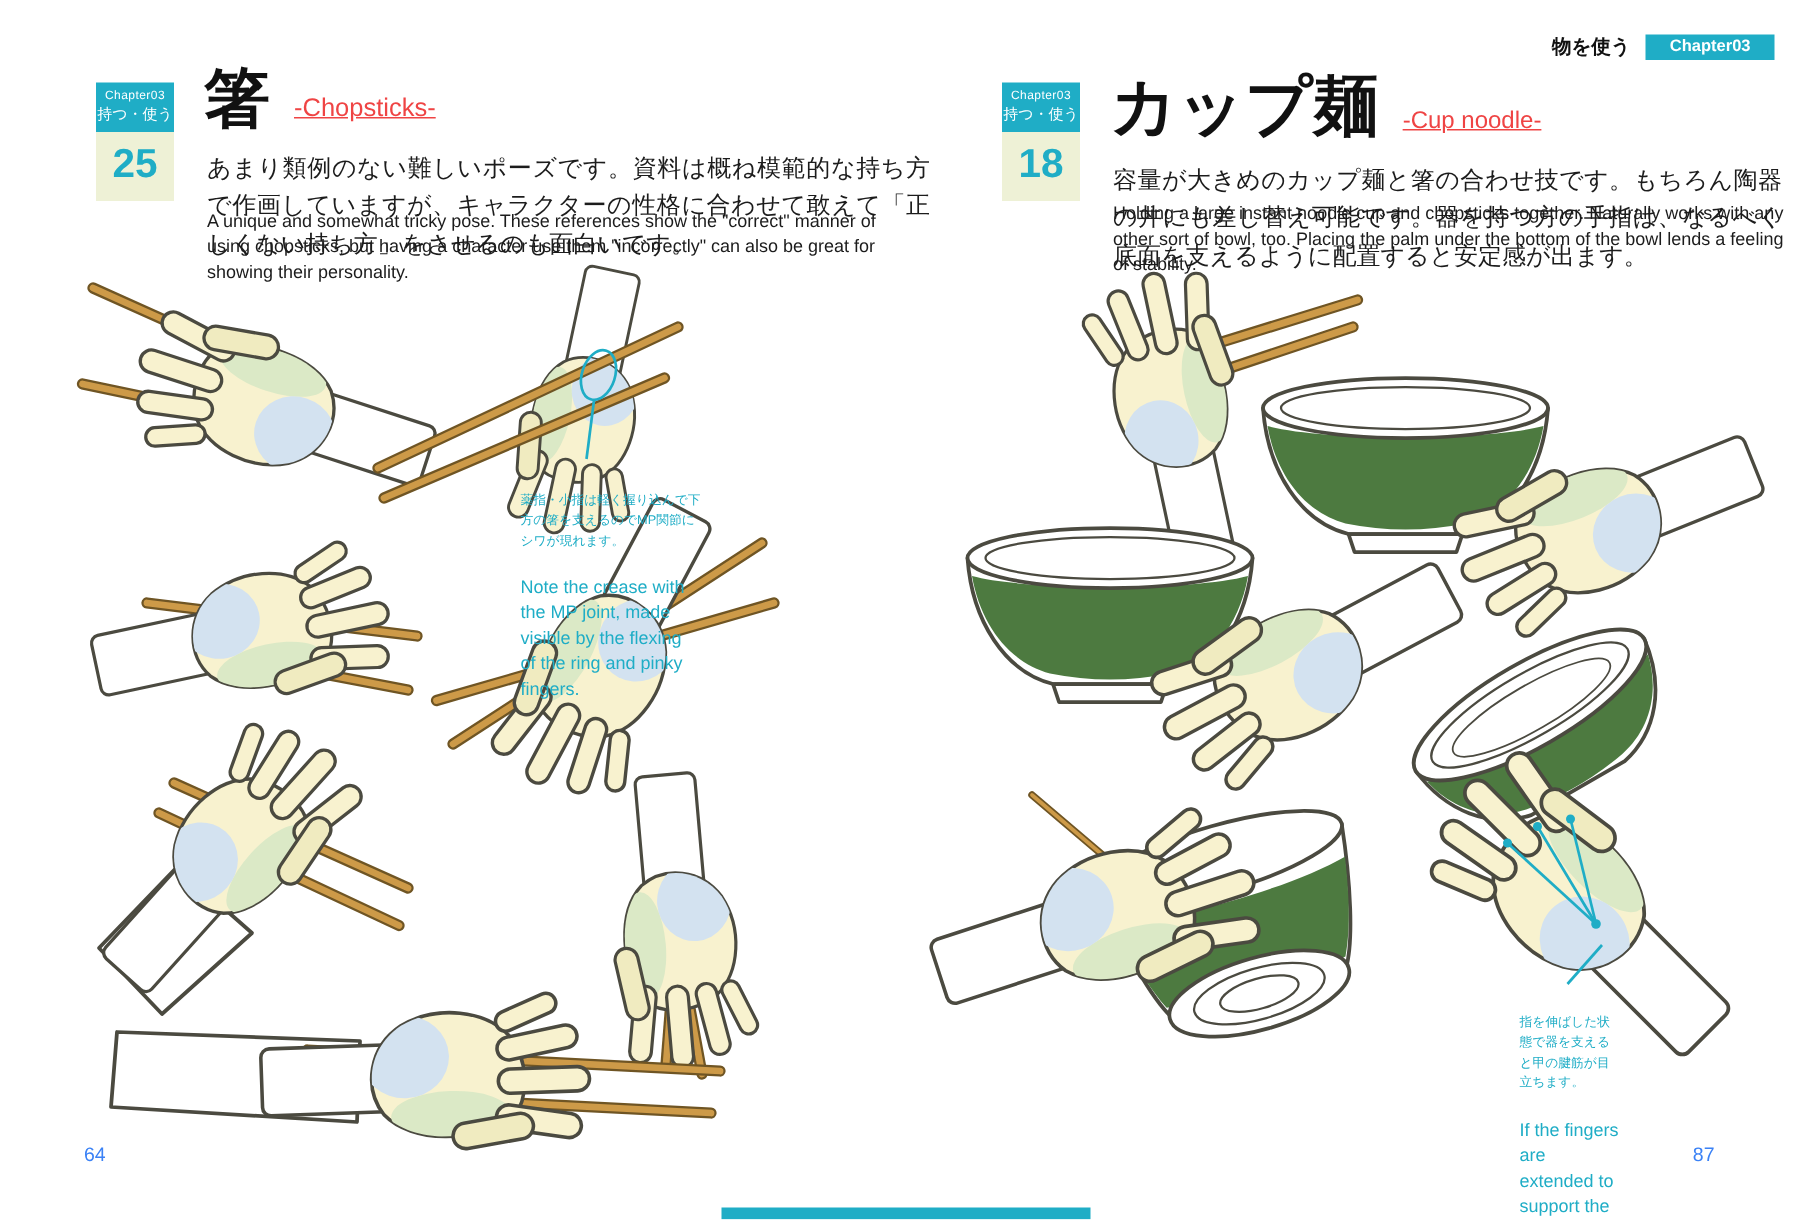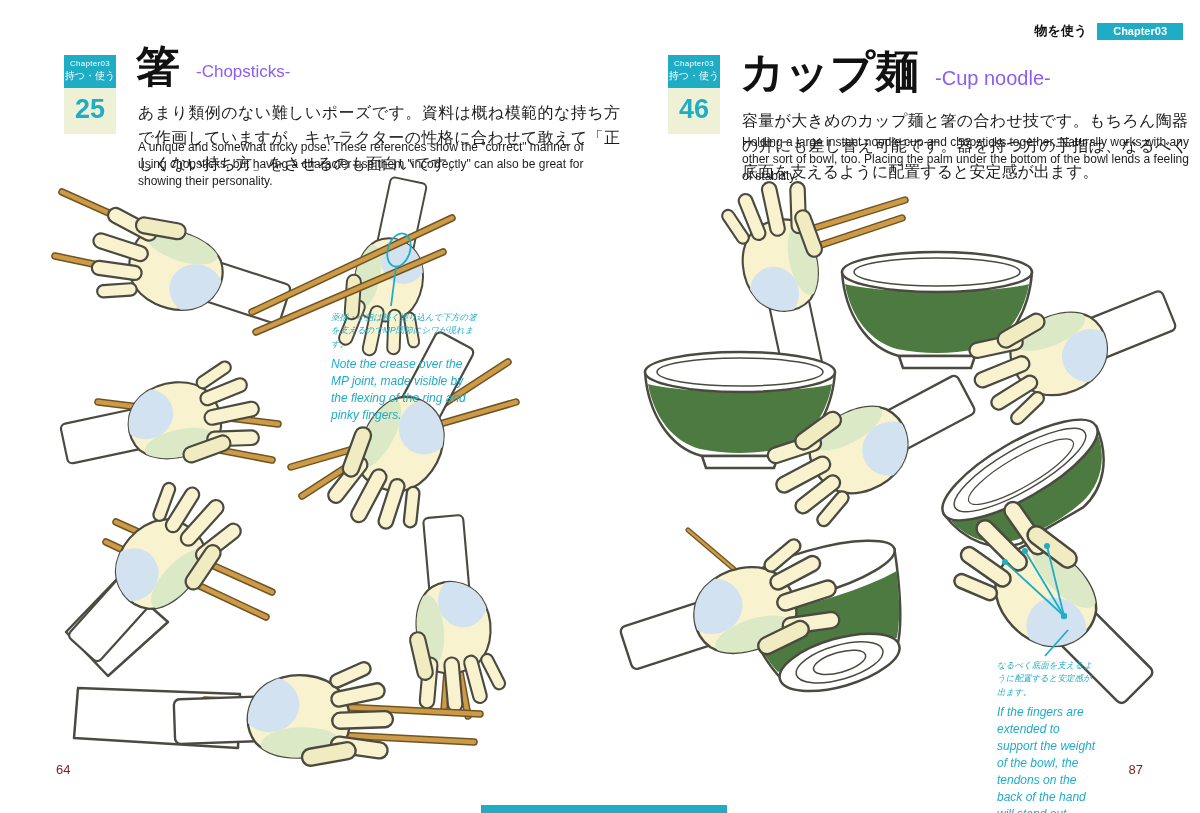--- a/index.html
+++ b/index.html
@@ -20,38 +20,38 @@
   .badge-top{background:var(--accent);color:#fff;text-align:center;padding:4px 0 5px;}
   .badge-chapter{display:block;font-size:8px;letter-spacing:.3px;}
   .badge-label{display:block;font-size:10px;font-weight:normal;margin-top:1px;}
   .badge-num{background:var(--accent-soft);color:var(--accent);font-size:27px;font-weight:bold;text-align:center;padding:6px 0 9px;}
 
   .title-row{position:absolute;display:flex;align-items:flex-end;gap:16px;}
   .title-left{left:136px;top:44px;}
   .title-right{left:740px;top:50px;}
   .title-jp{margin:0;font-size:44px;line-height:1;font-weight:bold;color:#111;}
   .title-right .title-jp{font-size:44px;}
-  .title-en{font-size:17px;color:#8b5cf6;padding-bottom:6px;}
-  .title-right .title-en{font-size:20px;padding-bottom:4px;}
+  .title-en{font-size:17px;color:#ef4444;padding-bottom:6px;text-decoration:underline;}
+  .title-right .title-en{font-size:16px;padding-bottom:4px;}
 
   .body{position:absolute;margin:0;color:#1c1c1c;}
   .jp{font-size:16px;line-height:1.58;text-align:justify;}
   .en{font-size:12px;line-height:1.42;}
   .body-jp-left{left:138px;top:100px;width:482px;}
   .body-en-left{left:138px;top:139px;width:470px;}
   .body-jp-right{left:742px;top:96px;width:446px;margin-top:12px;}
   .body-en-right{left:742px;top:134px;width:460px;}
 
   .annotation{position:absolute;color:var(--accent);font-size:9px;line-height:1.38;}
-  .annotation p{margin:0;font-style:italic;}
+  .annotation p{margin:16px;}
   .annotation p.jp{margin-bottom:5px;font-size:8.5px;text-align:left;}
   .ann-left{left:331px;top:311px;width:152px;}
   .ann-right{left:997px;top:659px;width:100px;}
 
-  .pagenum{position:absolute;top:762px;font-size:13px;color:#7f1d1d;}
+  .pagenum{position:absolute;top:762px;font-size:13px;color:#3b82f6;}
   .pn-left{left:56px;} .pn-right{right:48px;}
 
   .bottom-strip{position:absolute;left:481px;top:805px;width:246px;height:8px;background:var(--accent);}
 
   .art{position:absolute;top:170px;width:600px;height:620px;}
   .art-left{left:0;} .art-right{left:600px;}
 
   
   .o{stroke:var(--outline);stroke-width:2.5;stroke-linejoin:round;stroke-linecap:round;}
   .white{fill:#fff;}
@@ -184,33 +184,33 @@
         <line class="stk-o" x1="205" y1="530" x2="480" y2="544"></line>
           <line class="stk-i" x1="205" y1="530" x2="480" y2="544"></line>
         <line class="stk-o" x1="200" y1="558" x2="474" y2="572"></line>
           <line class="stk-i" x1="200" y1="558" x2="474" y2="572"></line>
         <use href="#hand" transform="translate(296,548) rotate(178) scale(0.95)"></use>
       </g>
     </svg>
 
     <div class="annotation ann-left">
       <p class="jp">薬指・小指は軽く握り込んで下方の箸を支えるのでMP関節にシワが現れます。</p>
-      <p class="en">Note the crease over the MP joint, made visible by the flexing of the ring and pinky fingers.</p>
+      <p class="en">Note the crease with the MP joint, made visible by the flexing of the ring and pinky fingers.</p>
     </div>
 
     <div class="pagenum pn-left">64</div>
   </section>
 
   <section>
     <div class="badge badge-right">
       <div class="badge-top">
         <span class="badge-chapter">Chapter03</span>
         <span class="badge-label">持つ・使う</span>
       </div>
-      <div class="badge-num">46</div>
+      <div class="badge-num">18</div>
     </div>
 
     <div class="title-row title-right">
       <h1 class="title-jp">カップ麺</h1>
       <span class="title-en">-Cup noodle-</span>
     </div>
 
     <p class="body jp body-jp-right">容量が大きめのカップ麺と箸の合わせ技です。もちろん陶器の丼にも差し替え可能です。器を持つ方の手指は、なるべく底面を支えるように配置すると安定感が出ます。</p>
     <p class="body en body-en-right">Holding a large instant noodle cup and chopsticks together. Naturally works with any other sort of bowl, too. Placing the palm under the bottom of the bowl lends a feeling of stability.</p>
 
@@ -264,21 +264,21 @@
           <ellipse class="inner-line" cx="0" cy="42" rx="45" ry="17"></ellipse>
           <ellipse class="inner-line" cx="0" cy="42" rx="27" ry="10"></ellipse>
         </g>
         <line class="stk-thin-o" x1="88" y1="360" x2="168" y2="428"></line>
           <line class="stk-thin-i" x1="88" y1="360" x2="168" y2="428"></line>
         <use href="#hand" transform="translate(142,442) rotate(162) scale(0.95)"></use>
       </g>
     </svg>
 
     <div class="annotation ann-right">
-      <p class="jp">なるべく底面を支えるように配置すると安定感が出ます。</p>
+      <p class="jp">指を伸ばした状態で器を支えると甲の腱筋が目立ちます。</p>
       <p class="en">If the fingers are extended to support the weight of the bowl, the tendons on the back of the hand will stand out.</p>
     </div>
 
     <div class="pagenum pn-right">87</div>
   </section>
 
   <div class="bottom-strip"></div>
 </div>
 
 </body></html>

